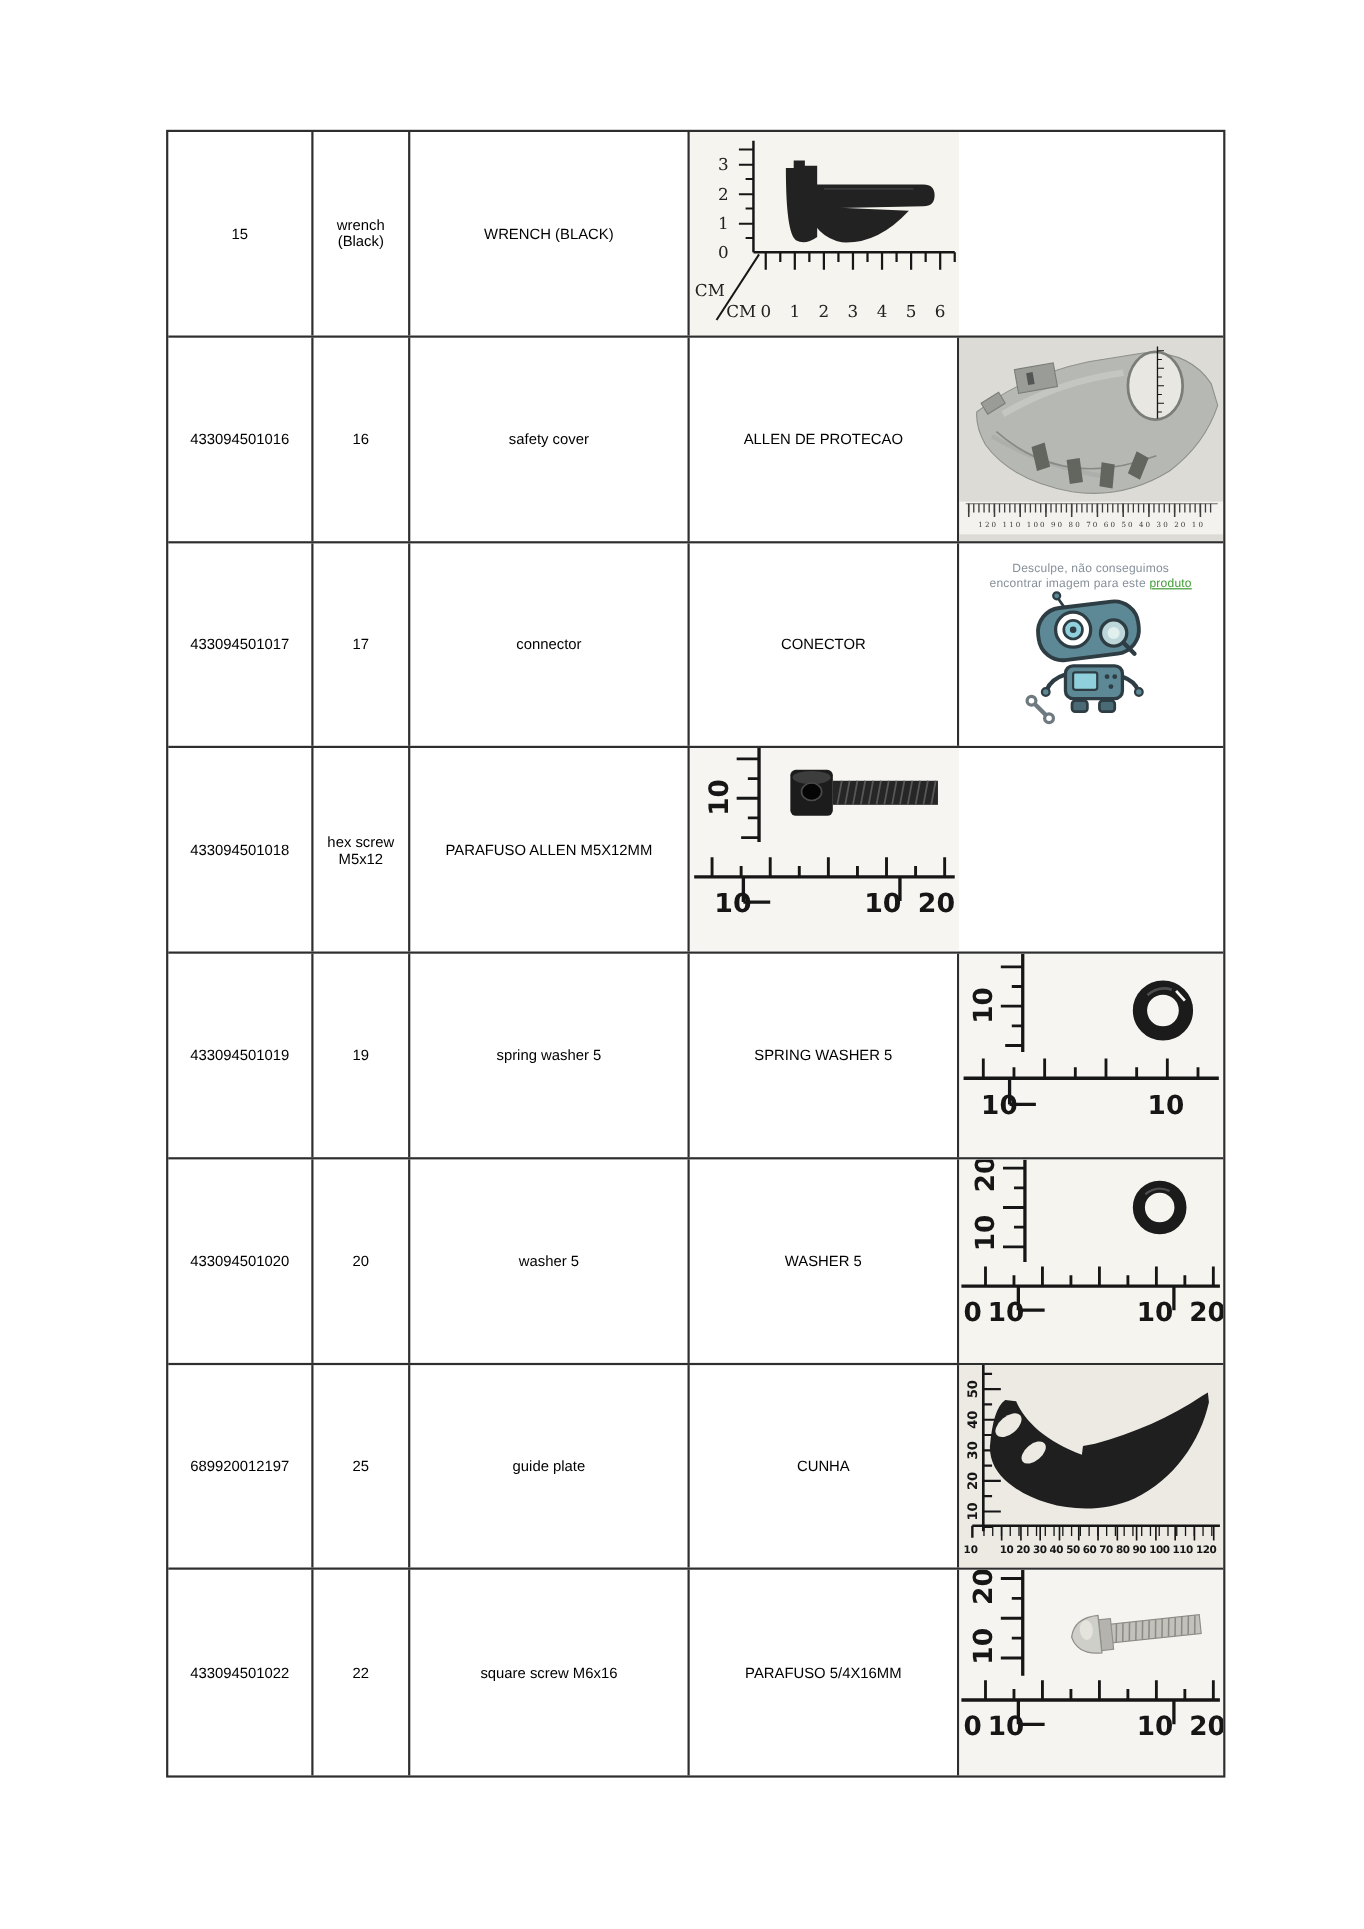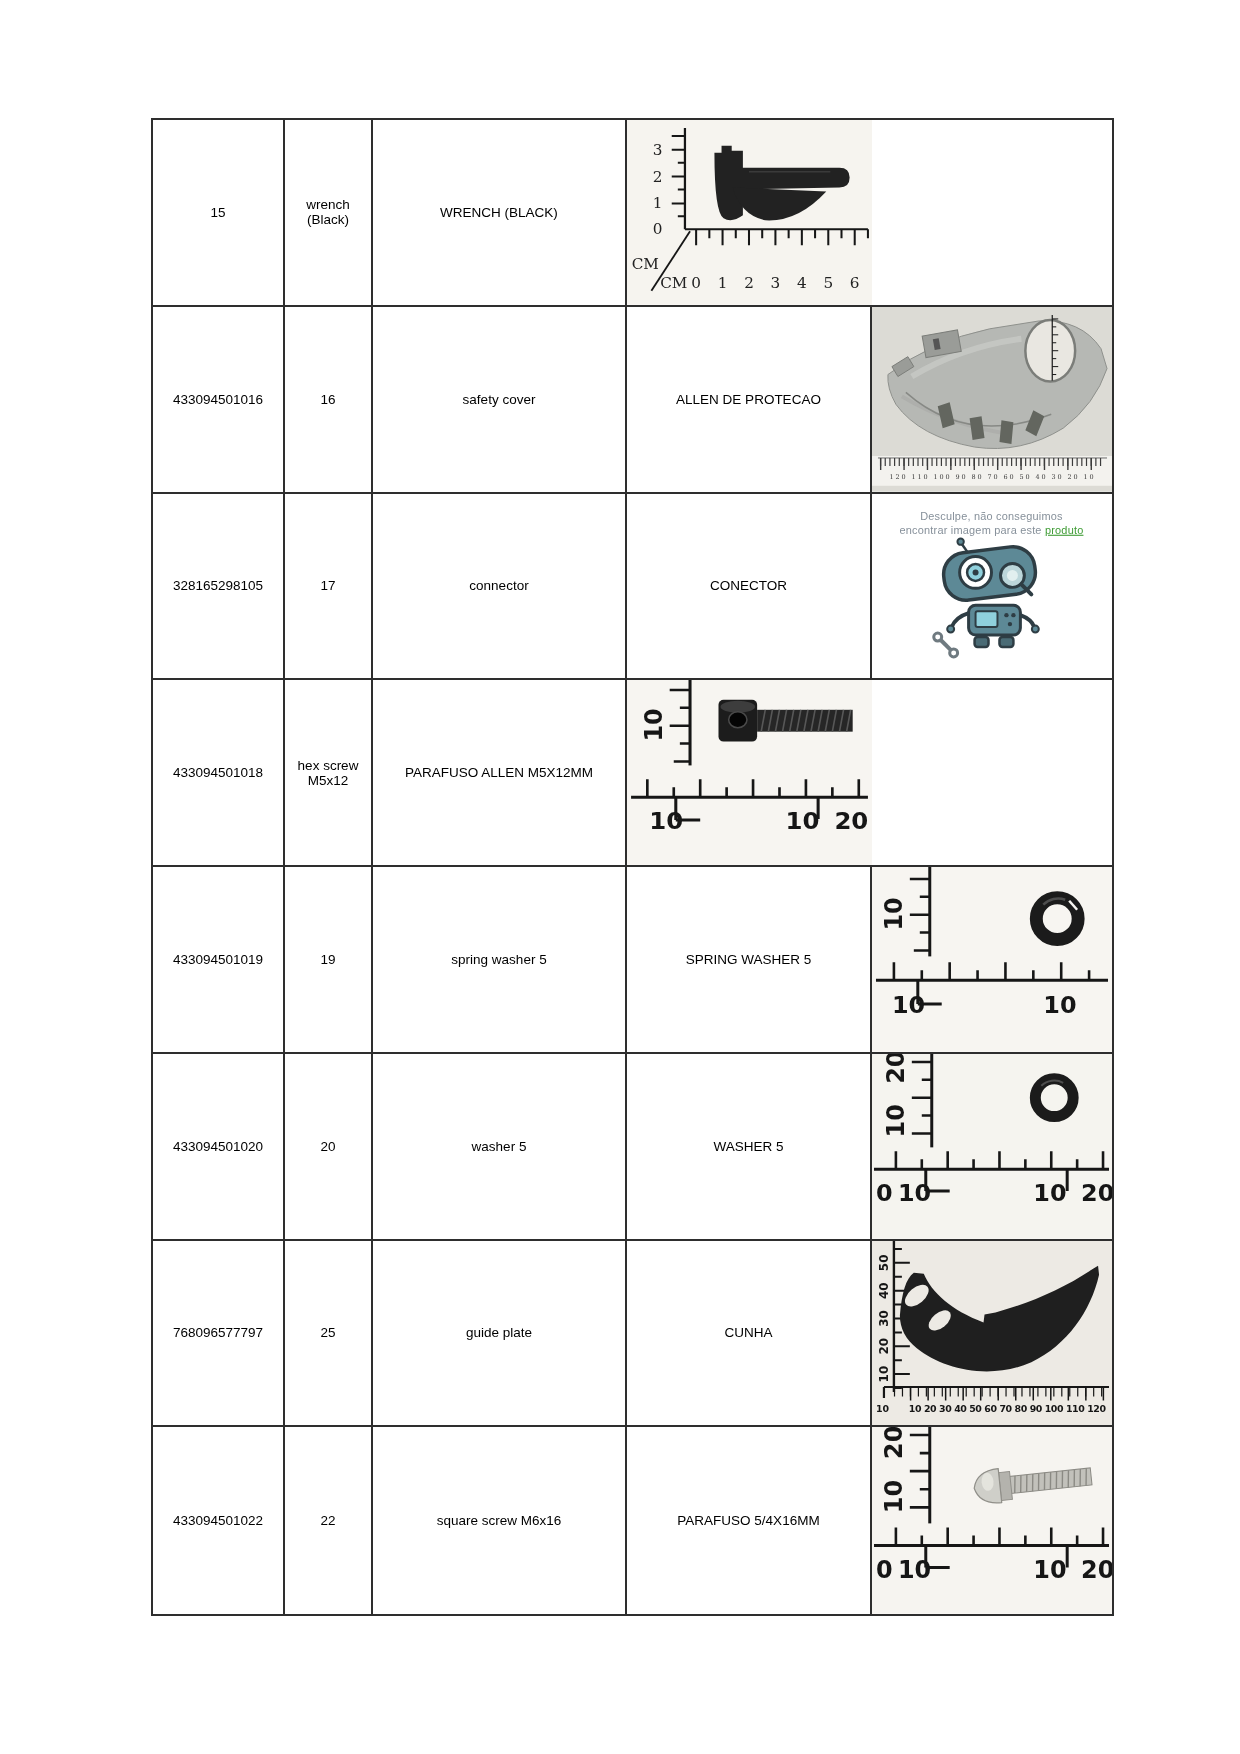--- a/index.html
+++ b/index.html
@@ -97,21 +97,21 @@
           <path d="M6,152 H236" stroke="#6a6a6a" stroke-width="1"></path>
           <line x1="8" y1="156" x2="232" y2="156" stroke="#3c3c3c" stroke-width="8" stroke-dasharray="1.2 3.5"></line>
           <line x1="8" y1="158" x2="232" y2="158" stroke="#3c3c3c" stroke-width="12" stroke-dasharray="1.4 22.1"></line>
           <text class="tiny" x="120" y="173" text-anchor="middle" textLength="205">120 110 100 90 80 70 60 50 40 30 20 10</text>
         </g>
       </svg>
     </div>
   </div>
 
   <div class="row">
-    <div class="cell">328165298105</div>
+    <div class="cell">433094501017</div>
     <div class="cell">17</div>
     <div class="cell">connector</div>
     <div class="cell">CONECTOR</div>
     <div class="cell col-img">
       <svg viewBox="0 0 241 186" preserveAspectRatio="none">
         <rect width="241" height="186" fill="#ffffff"></rect>
         <text class="ph" x="120" y="26" text-anchor="middle">Desculpe, não conseguimos</text>
         <text class="ph" x="120" y="40" text-anchor="middle"><tspan>encontrar imagem para este </tspan><tspan class="ph-link">produto</tspan></text>
         <g>
           <path d="M97,60 L90,50" stroke="#2e3d44" stroke-width="2.5"></path>
@@ -223,21 +223,21 @@
         </g>
         <g>
           <circle cx="183" cy="44" r="19" fill="none" stroke="#1b1b1b" stroke-width="11"></circle>
           <path d="M170,32 A19,19 0 0 1 192,29" stroke="#4d4d4d" stroke-width="2" fill="none"></path>
         </g>
       </svg>
     </div>
   </div>
 
   <div class="row">
-    <div class="cell">768096577797</div>
+    <div class="cell">689920012197</div>
     <div class="cell">25</div>
     <div class="cell">guide plate</div>
     <div class="cell">CUNHA</div>
     <div class="cell col-img">
       <svg viewBox="0 0 241 186" preserveAspectRatio="none">
         <rect width="241" height="186" fill="#edeae4"></rect>
         <g>
           <path class="rk" stroke-width="2.4" d="M22,0 V152"></path>
           <path class="rk" stroke-width="2" d="M22,8 H30 M22,22 H38 M22,36 H30 M22,50 H38 M22,64 H30 M22,78 H38 M22,92 H30 M22,106 H38 M22,120 H30 M22,134 H38 M22,148 H30"></path>
           <text class="cap-s" transform="translate(16,22) rotate(-90)" text-anchor="middle">50</text>

